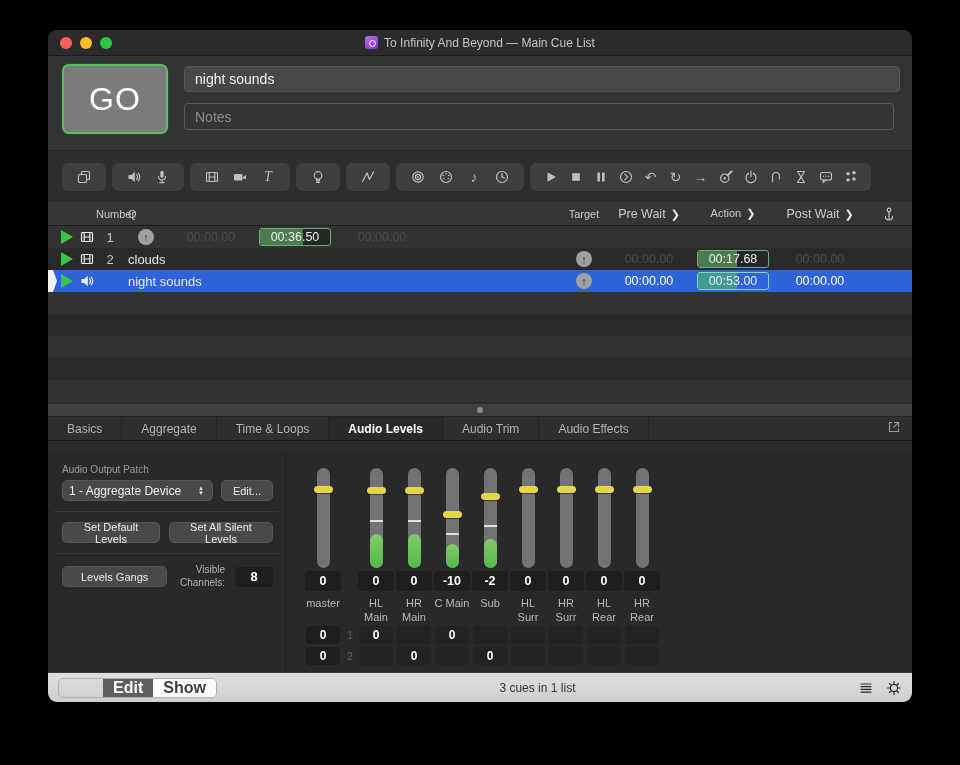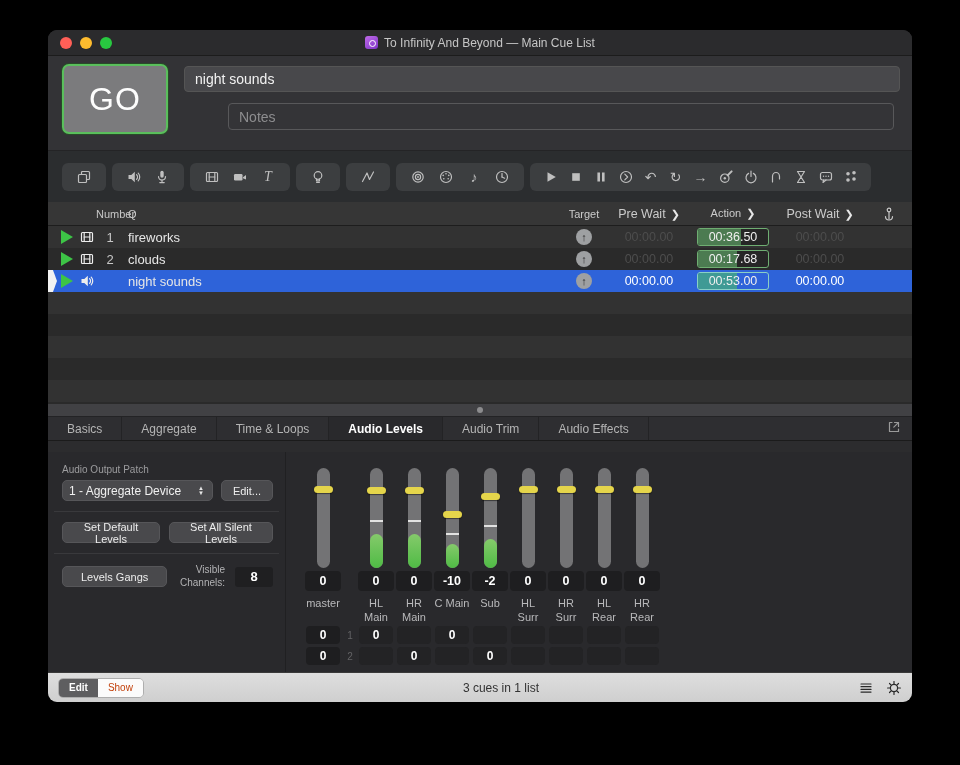--- a/index.html
+++ b/index.html
@@ -18,21 +18,21 @@
   .light.red{background:#ff5f57}.light.yellow{background:#febc2e}.light.green{background:#28c840}
   .doc-icon{width:13px;height:13px;border-radius:3px;background:linear-gradient(145deg,#c06ae8,#7e35c8);margin-right:6px;position:relative;}
   .doc-icon:after{content:"";position:absolute;left:4px;top:4px;width:5px;height:5px;border-radius:50%;border:1.3px solid #fff;}
   .win-title{font-size:12px;color:#c6c6c6;display:flex;align-items:center;}
 
   
   .gohead{position:absolute;left:0;top:26px;right:0;height:94px;background:#333336;}
   .go-btn{position:absolute;left:14px;top:8px;width:106px;height:70px;background:#7b7b7d;border:2px solid var(--go-border);border-radius:7px;box-shadow:0 0 0 1px #2a4a2a;color:#fdfdfd;font-size:32px;display:flex;align-items:center;justify-content:center;letter-spacing:1px;}
   .fields{position:absolute;left:136px;top:0;right:12px;height:100%;}
   .name-field{position:absolute;left:0;top:10px;right:0;height:26px;background:#48484b;border-radius:4px;border:1px solid #555;color:#f2f2f2;font-size:14px;padding:0 10px;outline:none;font-family:inherit;}
-  .notes-field{position:absolute;left:0;top:47px;right:6px;height:27px;background:#343437;border-radius:4px;border:1px solid #58585a;color:#f2f2f2;font-size:14px;padding:0 10px;outline:none;font-family:inherit;margin-left:44px;}
+  .notes-field{position:absolute;left:0;top:47px;right:6px;height:27px;background:#343437;border-radius:4px;border:1px solid #58585a;color:#f2f2f2;font-size:14px;padding:0 10px;outline:none;font-family:inherit;}
   .notes-field::placeholder{color:#8d8d8f;}
 
   
   .toolbar{position:absolute;left:0;top:120px;right:0;height:52px;background:#2b2d2f;border-top:1px solid #242426;display:flex;align-items:center;padding:0 14px;}
   .tb-group{background:#3c3e40;border-radius:6px;height:28px;display:flex;align-items:center;padding:0 8px;margin-right:6px;}
   .tb-icon{width:28px;height:28px;display:flex;align-items:center;justify-content:center;color:#bfbfbf;font-size:13px;}
   .tb-group.transport .tb-icon{width:25px;}
   .tgly{font-size:14px;line-height:1;}
   .serif-ital{font-family:"Liberation Serif","DejaVu Serif",serif;font-style:italic;font-size:14px;}
   svg .st{fill:none;stroke:currentColor;stroke-width:1.2;stroke-linecap:round;stroke-linejoin:round;}
@@ -106,23 +106,23 @@
   .labels{height:30px;align-items:start;color:#b9b9bb;font-size:11px;text-align:center;line-height:1.25;padding-top:3px;}
   .subrow{height:17px;color:#b9b9bb;font-size:11px;}
   .subrow .inputs{grid-column:1;} .subrow .crosspoints{grid-column:3/6;justify-self:start;margin-left:-6px;}
   .xrow{height:20px;margin-top:1px;}
   .xcell{width:34px;height:18px;background:#232325;border-radius:4px;color:#fff;font-size:12px;font-weight:bold;display:flex;align-items:center;justify-content:center;}
   .xinput{background:#1e1e20;}
   .xnum{color:#636365;font-size:10px;}
 
   
   .footer{position:absolute;left:0;bottom:0;right:0;height:30px;background:linear-gradient(#dedede,#cfcfcf);border-top:1px solid #3a3a3a;display:flex;align-items:center;padding:0 10px;color:#2e2e2e;}
-  .seg{display:flex;height:20px;border-radius:5px;overflow:hidden;border:1px solid #aeaeae;font-size:10px;}
+  .seg{display:flex;height:20px;border-radius:5px;overflow:hidden;border:1px solid #aeaeae;font-size:16px;padding-left:44px;}
   .seg .edit{background:#5e5e60;color:#fff;padding:0 10px;display:flex;align-items:center;font-weight:bold;}
-  .seg .show{background:#fbfbfb;color:#c2410c;padding:0 10px;display:flex;align-items:center;}
+  .seg .show{background:#fbfbfb;color:#404040;padding:0 10px;display:flex;align-items:center;font-weight:bold;}
   .status{flex:1;text-align:center;font-size:12px;color:#333;}
   .foot-icons{display:flex;gap:12px;color:#2a2a2a;align-items:center;}
   .foot-icons span{display:flex;}
 </style>
 </head>
 <body>
 
 <div class="window">
 
   <div class="titlebar">
@@ -340,21 +340,20 @@
           </span>
           <span class="c-type">
             <svg viewBox="0 0 16 16" width="16" height="16">
               <rect x="2.5" y="3.5" width="11" height="9" rx="1" class="st"></rect>
               <line x1="5.2" y1="3.5" x2="5.2" y2="12.5" class="st"></line>
               <line x1="10.8" y1="3.5" x2="10.8" y2="12.5" class="st"></line>
               <line x1="5.2" y1="8" x2="10.8" y2="8" class="st"></line>
             </svg>
           </span>
           <span class="c-num">1</span>
-          <span class="c-name">fireworks</span>
           <span class="c-target">
             <span class="target-badge">↑</span>
           </span>
           <span class="c-pre dim">00:00.00</span>
           <span class="c-action">
             <span class="action-box">
               <span class="fill" style="width:62%"></span>
               <span>00:36.50</span>
             </span>
           </span>

